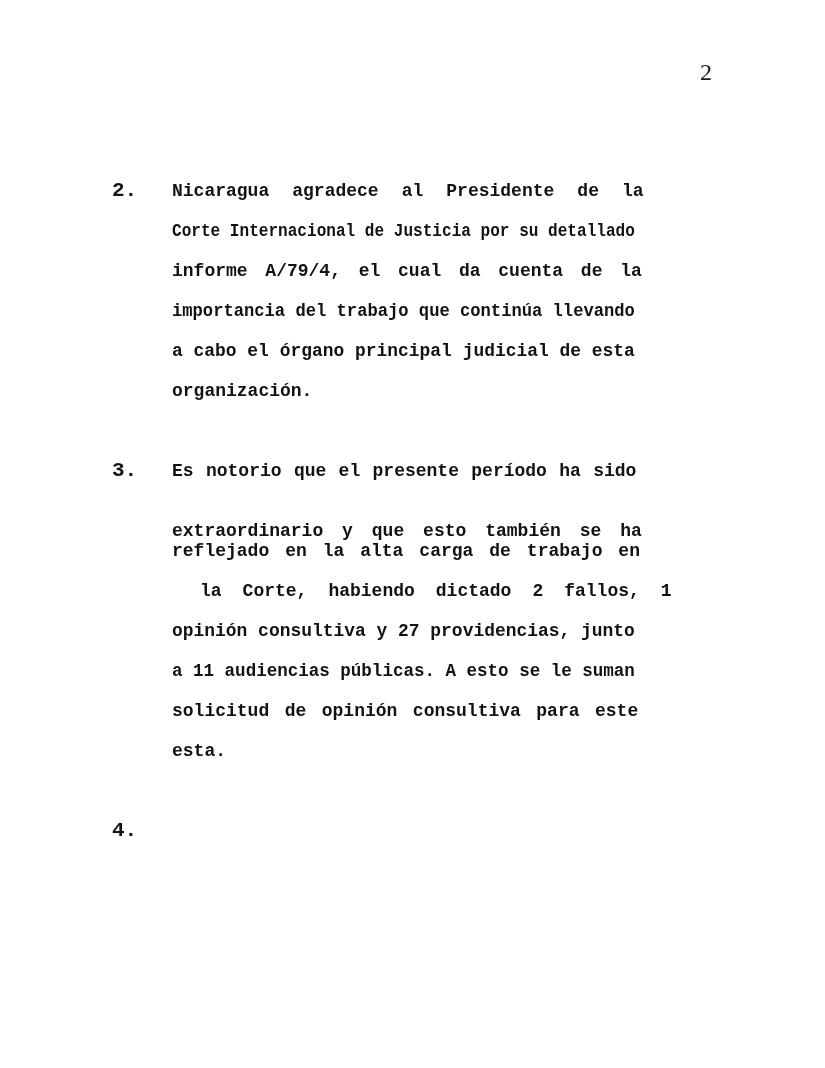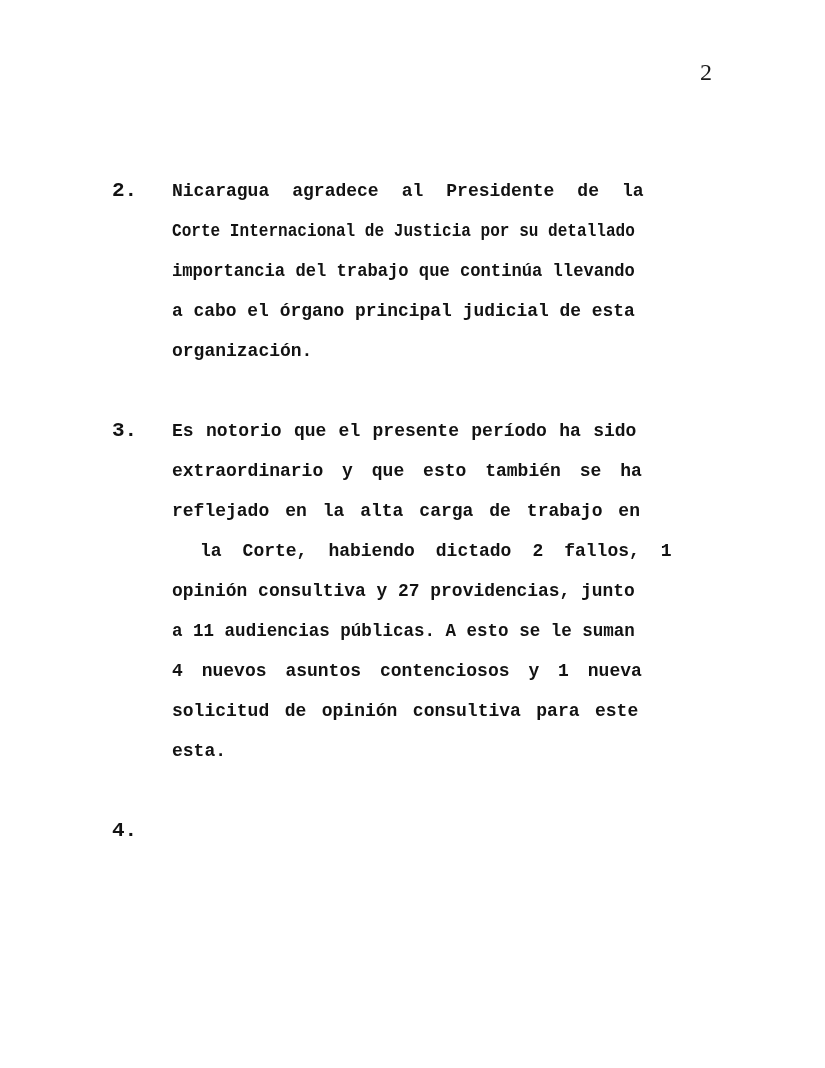--- a/index.html
+++ b/index.html
@@ -62,36 +62,36 @@
 
 <div class="page-number">2</div>
 
 <div class="content">
 
   <section class="paragraph">
     <div class="para-number">2.</div>
     <div class="para-lines">
       <div class="line fit"><span style="word-spacing: 12.2219px; transform: none;">Nicaragua agradece al Presidente de la</span></div>
       <div class="line fit"><span style="word-spacing: 0px; transform: scaleX(0.8927);">Corte Internacional de Justicia por su detallado</span></div>
+      <div class="line fit"><span style="word-spacing: 6.9308px; transform: none;">informe A/79/4, el cual da cuenta de la</span></div>
       <div class="line fit"><span style="word-spacing: 0px; transform: scaleX(0.952224);">importancia del trabajo que continúa llevando</span></div>
       <div class="line fit"><span style="word-spacing: 0px; transform: scaleX(0.996511);">a cabo el órgano principal judicial de esta</span></div>
       <div class="line"><span>organización.</span></div>
     </div>
   </section>
 
   <section class="paragraph">
     <div class="para-number">3.</div>
     <div class="para-lines">
       <div class="line fit"><span style="word-spacing: 1.52902px; transform: none;">Es notorio que el presente período ha sido</span></div>
-      <div class="line fit"><span style="word-spacing: 8.08594px; transform: none;">extraordinario y que esto también se ha</span></div>
+      <div class="line fit"><span style="word-spacing: 8.08594px; transform: none; margin-top: 20px;">extraordinario y que esto también se ha</span></div>
       <div class="line fit"><span style="word-spacing: 5.12946px; transform: none;">reflejado en la alta carga de trabajo en</span></div>
       <div class="line fit"><span style="word-spacing: 10.1849px; transform: none; margin-left: 28px;">la Corte, habiendo dictado 2 fallos, 1</span></div>
       <div class="line fit"><span style="word-spacing: 0px; transform: scaleX(0.996511);">opinión consultiva y 27 providencias, junto</span></div>
       <div class="line fit"><span style="word-spacing: 0px; transform: scaleX(0.97385);">a 11 audiencias públicas. A esto se le suman</span></div>
-      <div class="line fit"><span style="word-spacing: 8.08594px; transform: none;">4 nuevos asuntos contenciosos y 1 nueva</span></div>
       <div class="line fit"><span style="word-spacing: 4.6625px; transform: none;">solicitud de opinión consultiva para este</span></div>
       <div class="line"><span>esta.</span></div>
     </div>
   </section>
 
   <section class="paragraph">
     <div class="para-number">4.</div>
   </section>
 
 </div>

